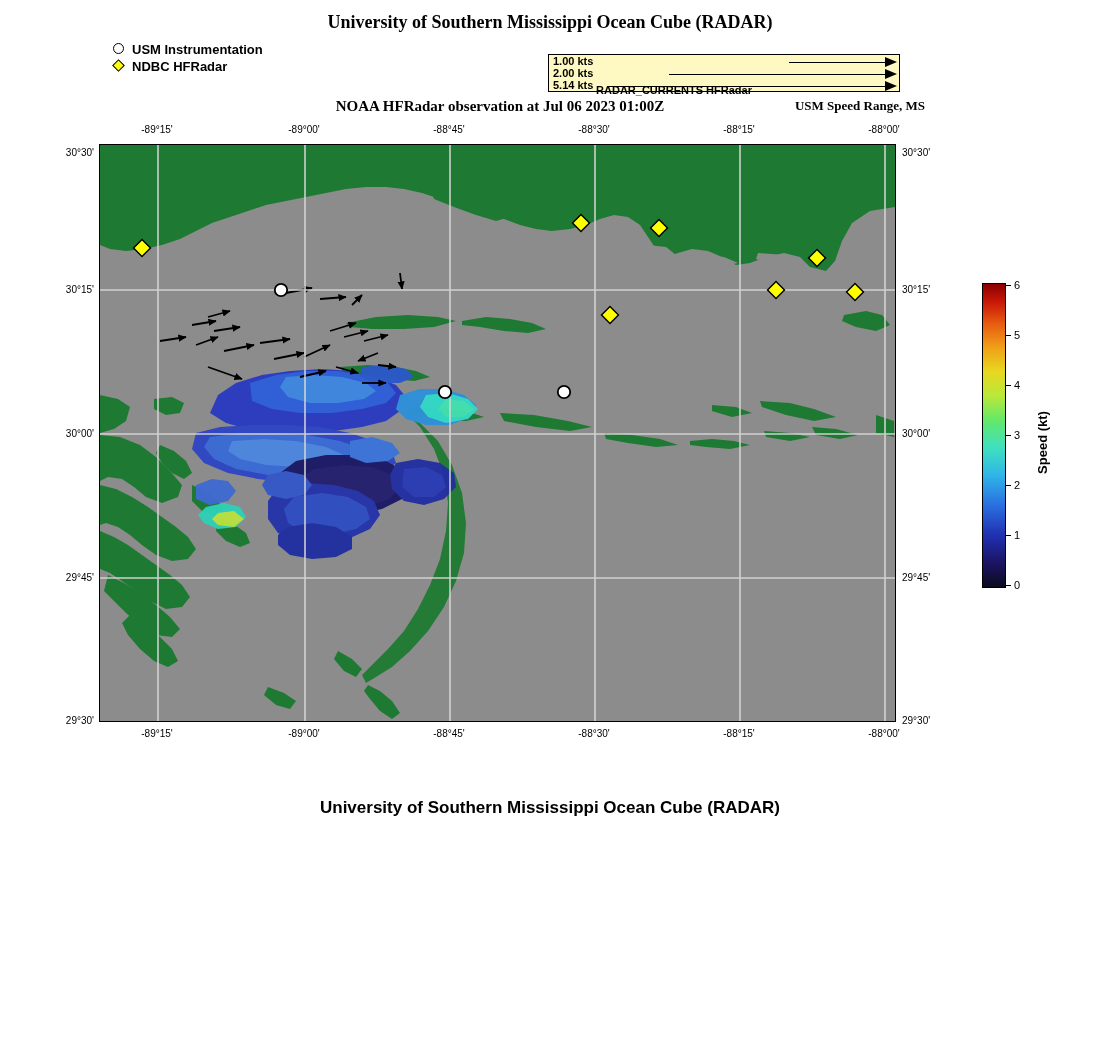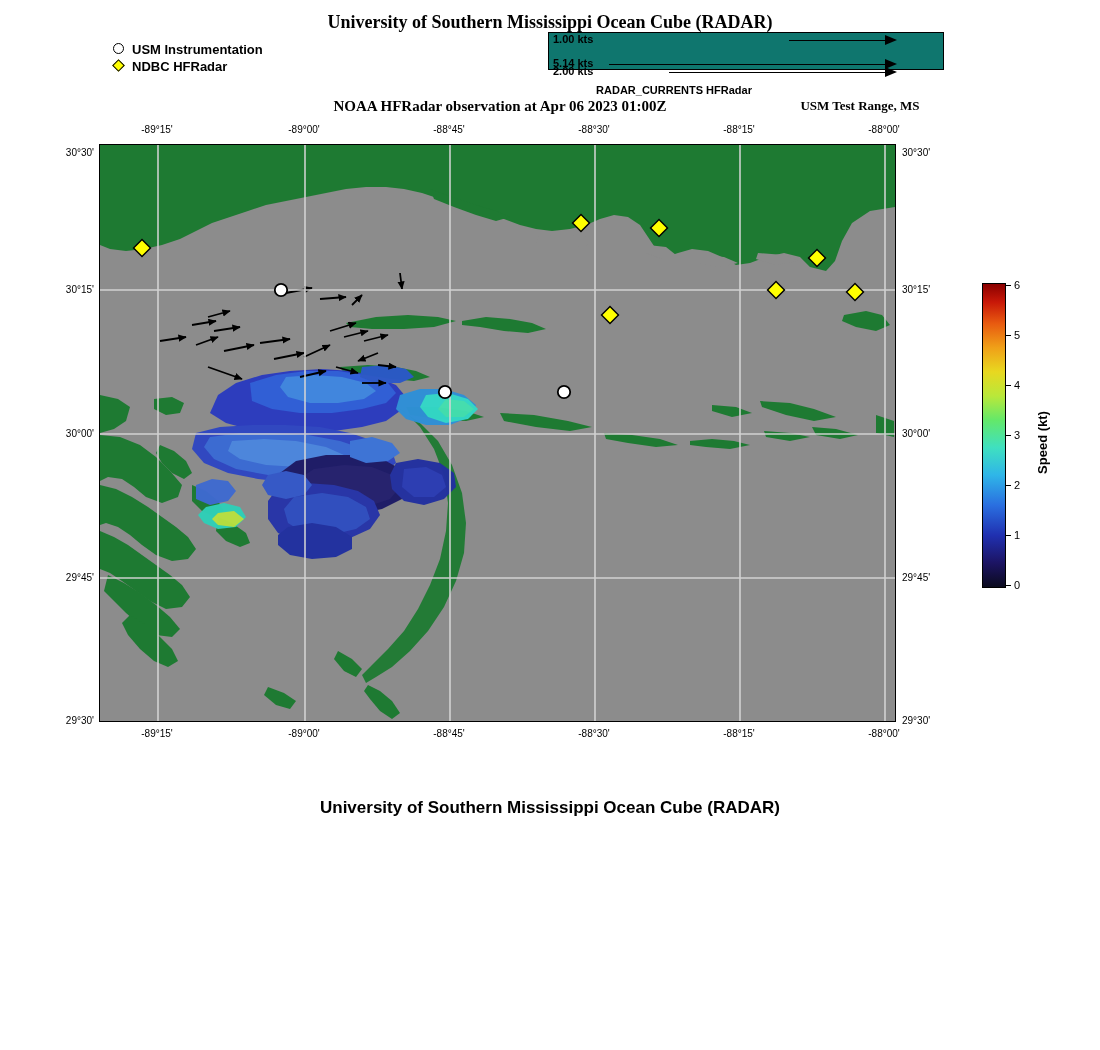--- a/index.html
+++ b/index.html
@@ -84,24 +84,24 @@
     left: 2px; top: 2px;
     width: 9px; height: 9px;
     background: #ffff00;
     border: 1.2px solid #000;
     box-sizing: border-box;
     transform: rotate(45deg);
   }
 
   
   #vector-key {
-    left: 548px; top: 32px;
-    width: 396px; height: 38px;
+    left: 548px; top: 54px;
+    width: 352px; height: 38px;
     border: 1.2px solid #000;
-    background: #0f766e;
+    background: #fef9c3;
     box-sizing: border-box;
   }
   .vkey-row { position: absolute; left: 0; width: 352px; height: 12px; }
   .vkey-text {
     position: absolute; left: 4px; top: -1px;
     font-size: 11px; font-weight: bold;
     font-family: "Liberation Sans", sans-serif;
     color: #000;
   }
   .vkey-line {
@@ -209,35 +209,35 @@
     <span class="legend-label">NDBC HFRadar</span>
   </div>
 </div>
 
 <div class="abs" id="vector-key">
   <div class="vkey-row" style="top:1px;">
     <span class="vkey-text">1.00 kts</span>
     <span class="vkey-line" style="left:240px; width:98px;"></span>
     <span class="vkey-arrow"></span>
   </div>
-  <div class="vkey-row" style="top:13px;margin-top:20px;">
+  <div class="vkey-row" style="top:13px;">
     <span class="vkey-text">2.00 kts</span>
     <span class="vkey-line" style="left:120px; width:218px;"></span>
     <span class="vkey-arrow"></span>
   </div>
   <div class="vkey-row" style="top:25px;">
     <span class="vkey-text">5.14 kts</span>
     <span class="vkey-line" style="left:60px; width:278px;"></span>
     <span class="vkey-arrow"></span>
   </div>
 </div>
 <div class="abs" id="vector-key-caption">RADAR_CURRENTS HFRadar</div>
 
-<div class="abs" id="obs-subtitle">NOAA HFRadar observation at Apr 06 2023 01:00Z</div>
-<div class="abs" id="range-label">USM Test Range, MS</div>
+<div class="abs" id="obs-subtitle">NOAA HFRadar observation at Jul 06 2023 01:00Z</div>
+<div class="abs" id="range-label">USM Speed Range, MS</div>
 
 <div class="abs" id="map-frame">
   <svg id="map-svg" width="795" height="576" viewBox="0 0 795 576" xmlns="http://www.w3.org/2000/svg">
     <defs>
       <clipPath id="mapclip">
           <rect x="0" y="0" width="795" height="576"></rect>
         </clipPath>
       <marker id="vArrow" markerWidth="5" markerHeight="5" refX="4.2" refY="2" orient="auto">
         <path d="M0,0 L4.6,2 L0,4 z" fill="#000"></path>
       </marker>

